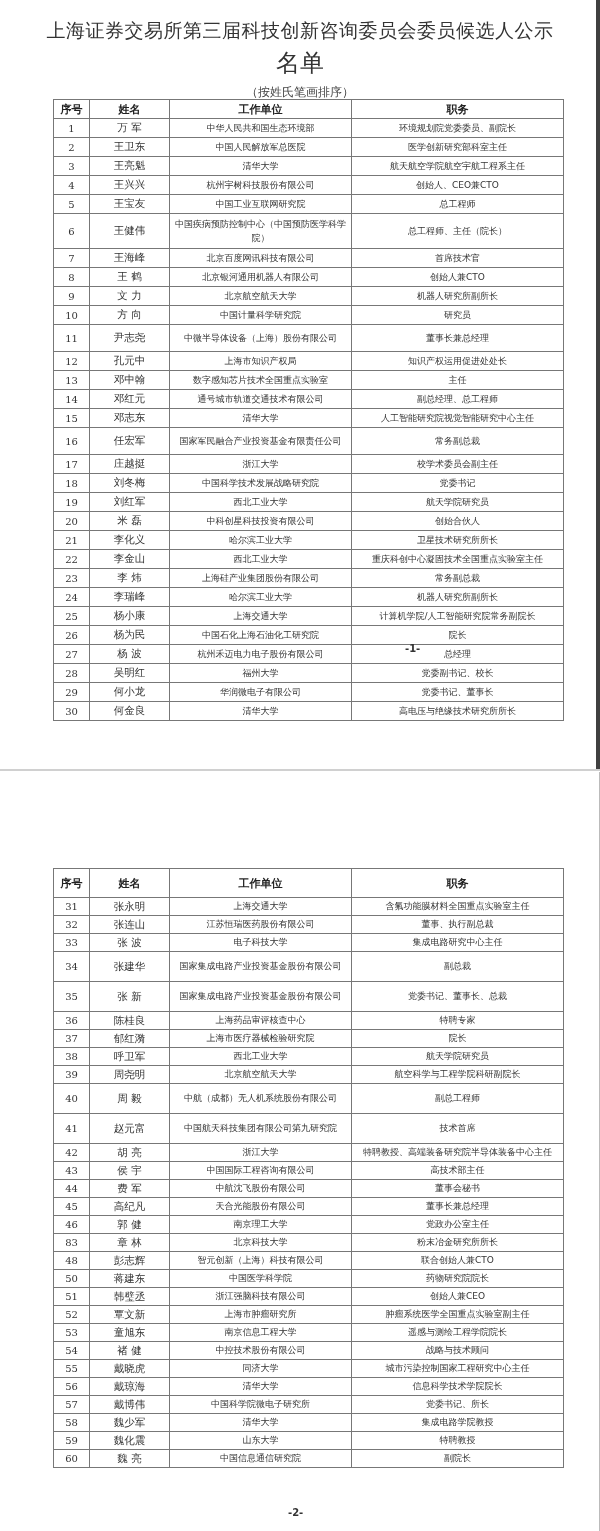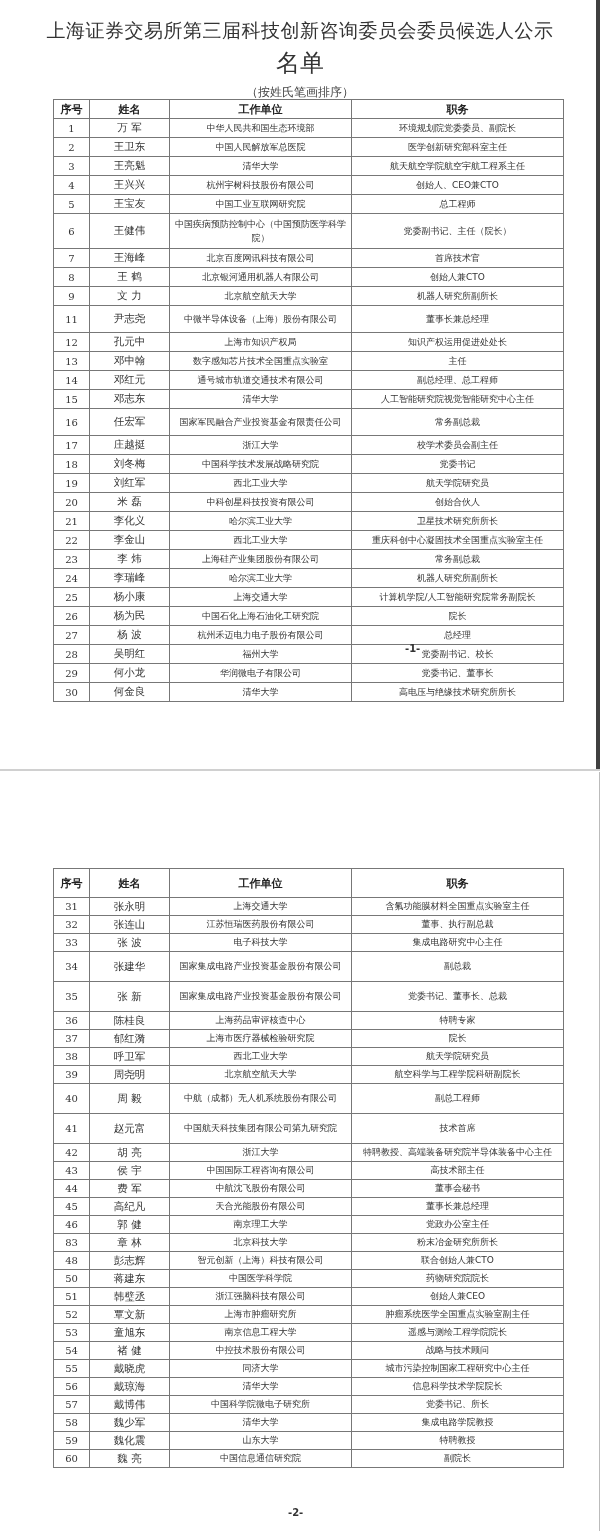--- a/index.html
+++ b/index.html
@@ -71,39 +71,45 @@
         <tr style="height: 19px;">
           <td class="num">5</td>
           <td class="nm">王宝友</td>
           <td class="org">中国工业互联网研究院</td>
           <td class="ttl">总工程师</td>
         </tr>
         <tr style="height: 35px;">
           <td class="num">6</td>
           <td class="nm">王健伟</td>
           <td class="org" style="white-space: normal; line-height: 14px;">中国疾病预防控制中心（中国预防医学科学院）</td>
-          <td class="ttl">党委副书记、主任（院长）</td>
+          <td class="ttl">总工程师、主任（院长）</td>
         </tr>
         <tr style="height: 19px;">
           <td class="num">7</td>
           <td class="nm">王海峰</td>
           <td class="org">北京百度网讯科技有限公司</td>
           <td class="ttl">首席技术官</td>
         </tr>
         <tr style="height: 19px;">
           <td class="num">8</td>
           <td class="nm">王 鹤</td>
           <td class="org">北京银河通用机器人有限公司</td>
           <td class="ttl">创始人兼CTO</td>
         </tr>
         <tr style="height: 19px;">
           <td class="num">9</td>
           <td class="nm">文 力</td>
           <td class="org">北京航空航天大学</td>
           <td class="ttl">机器人研究所副所长</td>
+        </tr>
+        <tr style="height: 19px;">
+          <td class="num">10</td>
+          <td class="nm">方 向</td>
+          <td class="org">中国计量科学研究院</td>
+          <td class="ttl">研究员</td>
         </tr>
         <tr style="height: 27px;">
           <td class="num">11</td>
           <td class="nm">尹志尧</td>
           <td class="org">中微半导体设备（上海）股份有限公司</td>
           <td class="ttl">董事长兼总经理</td>
         </tr>
         <tr style="height: 19px;">
           <td class="num">12</td>
           <td class="nm">孔元中</td>

